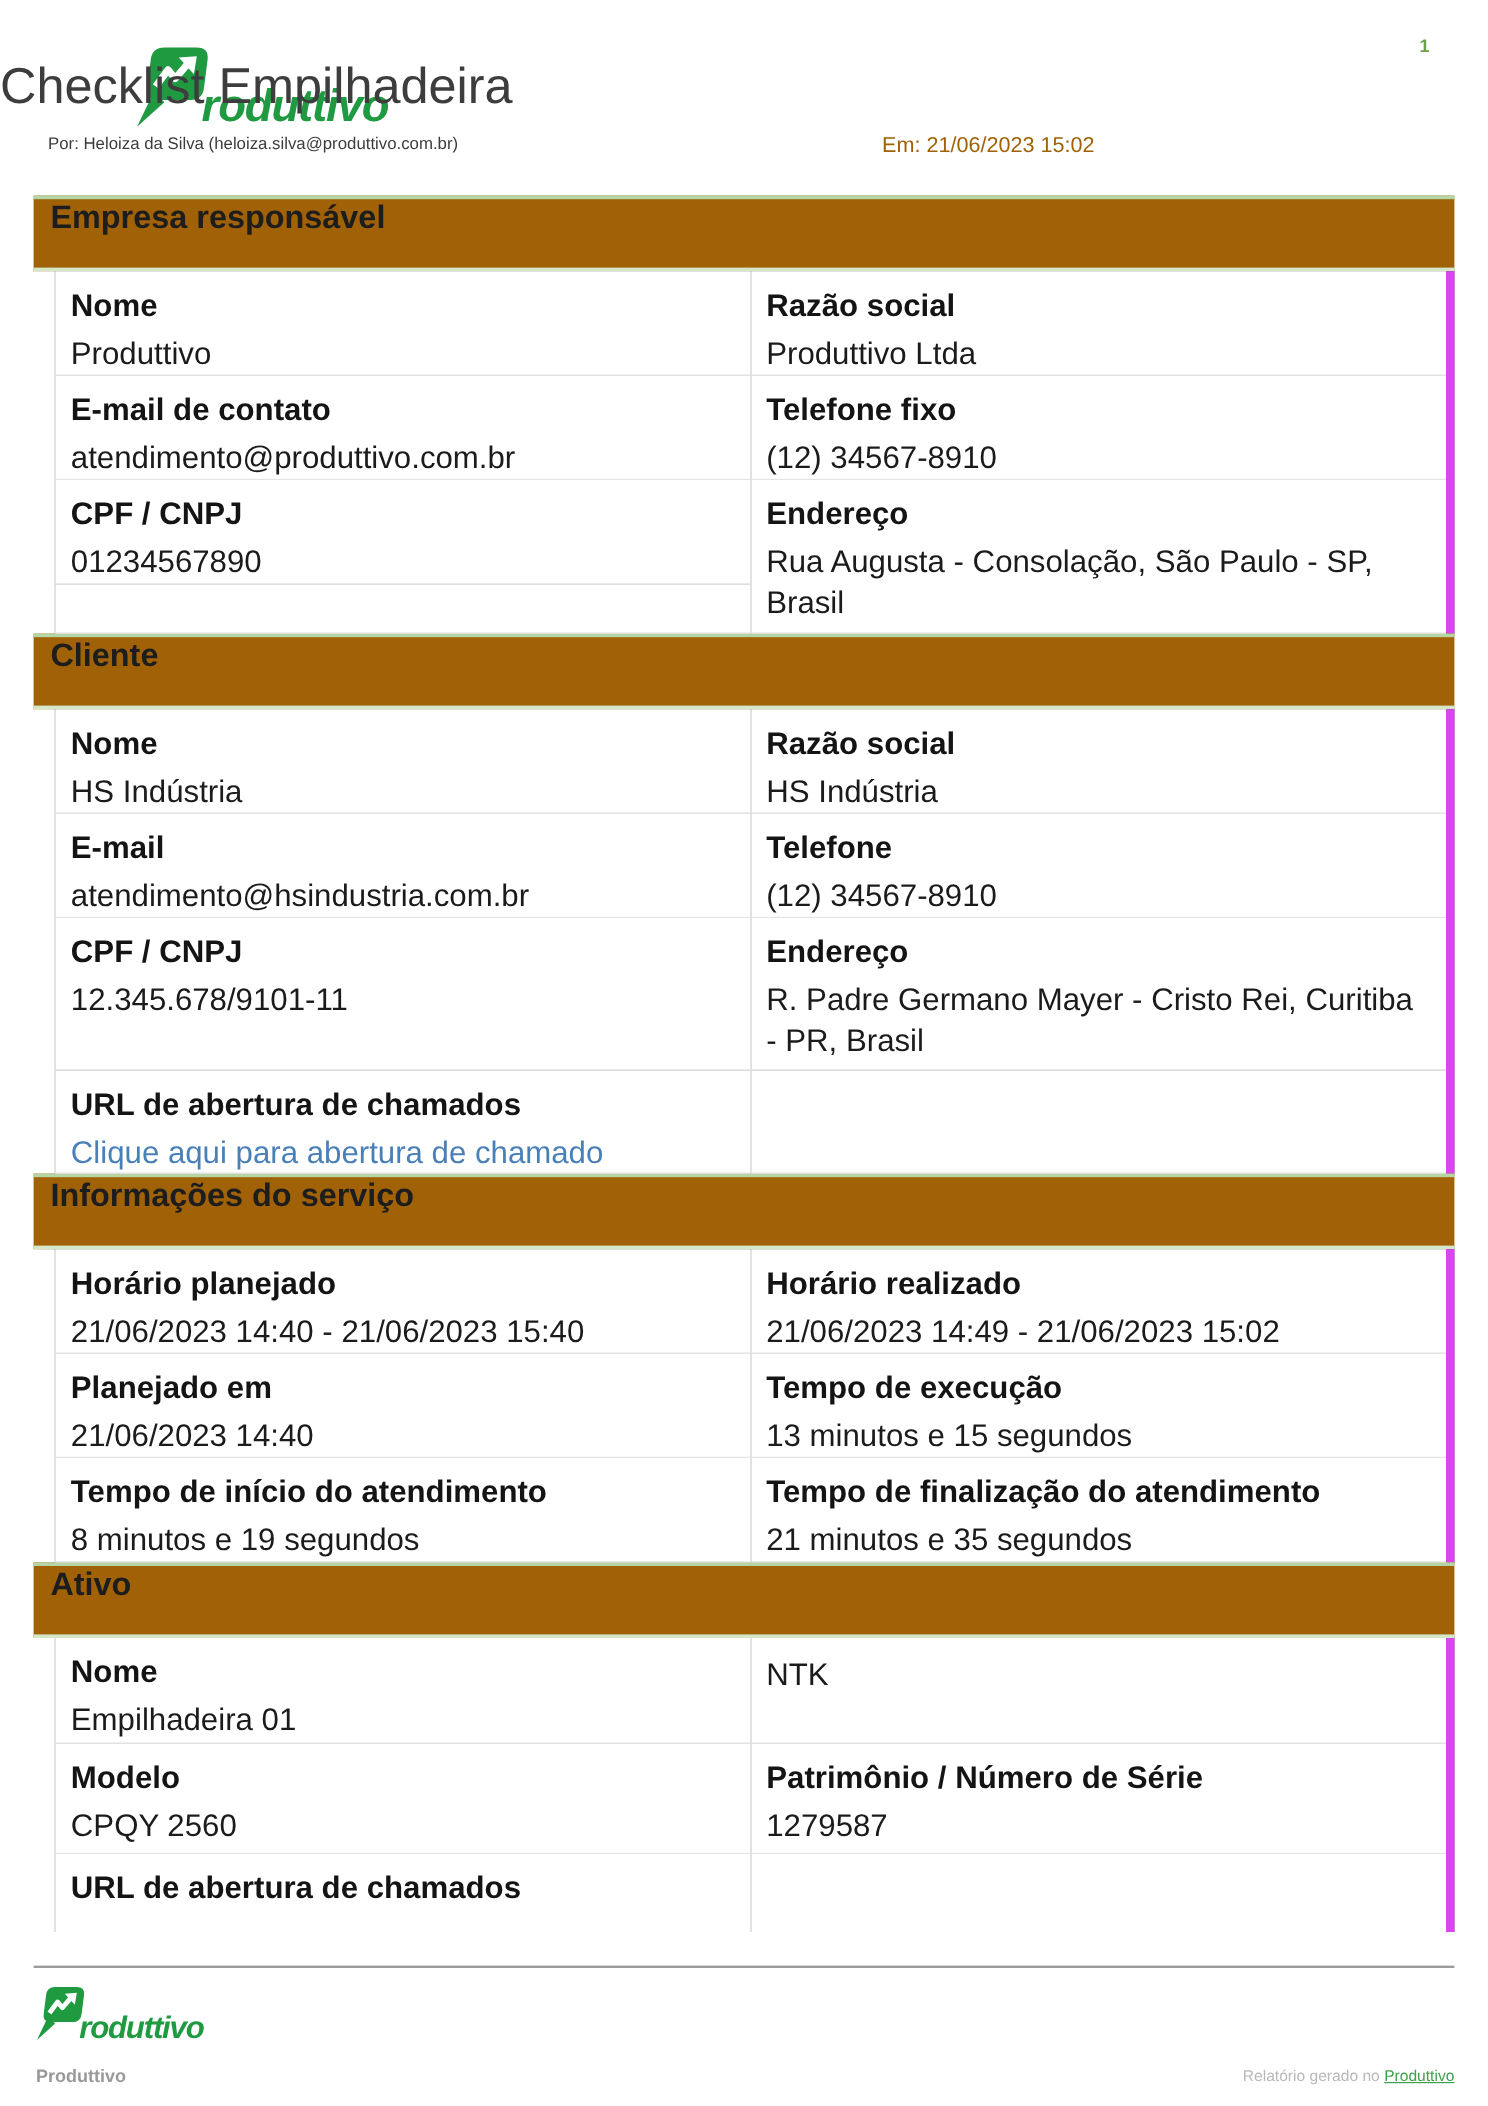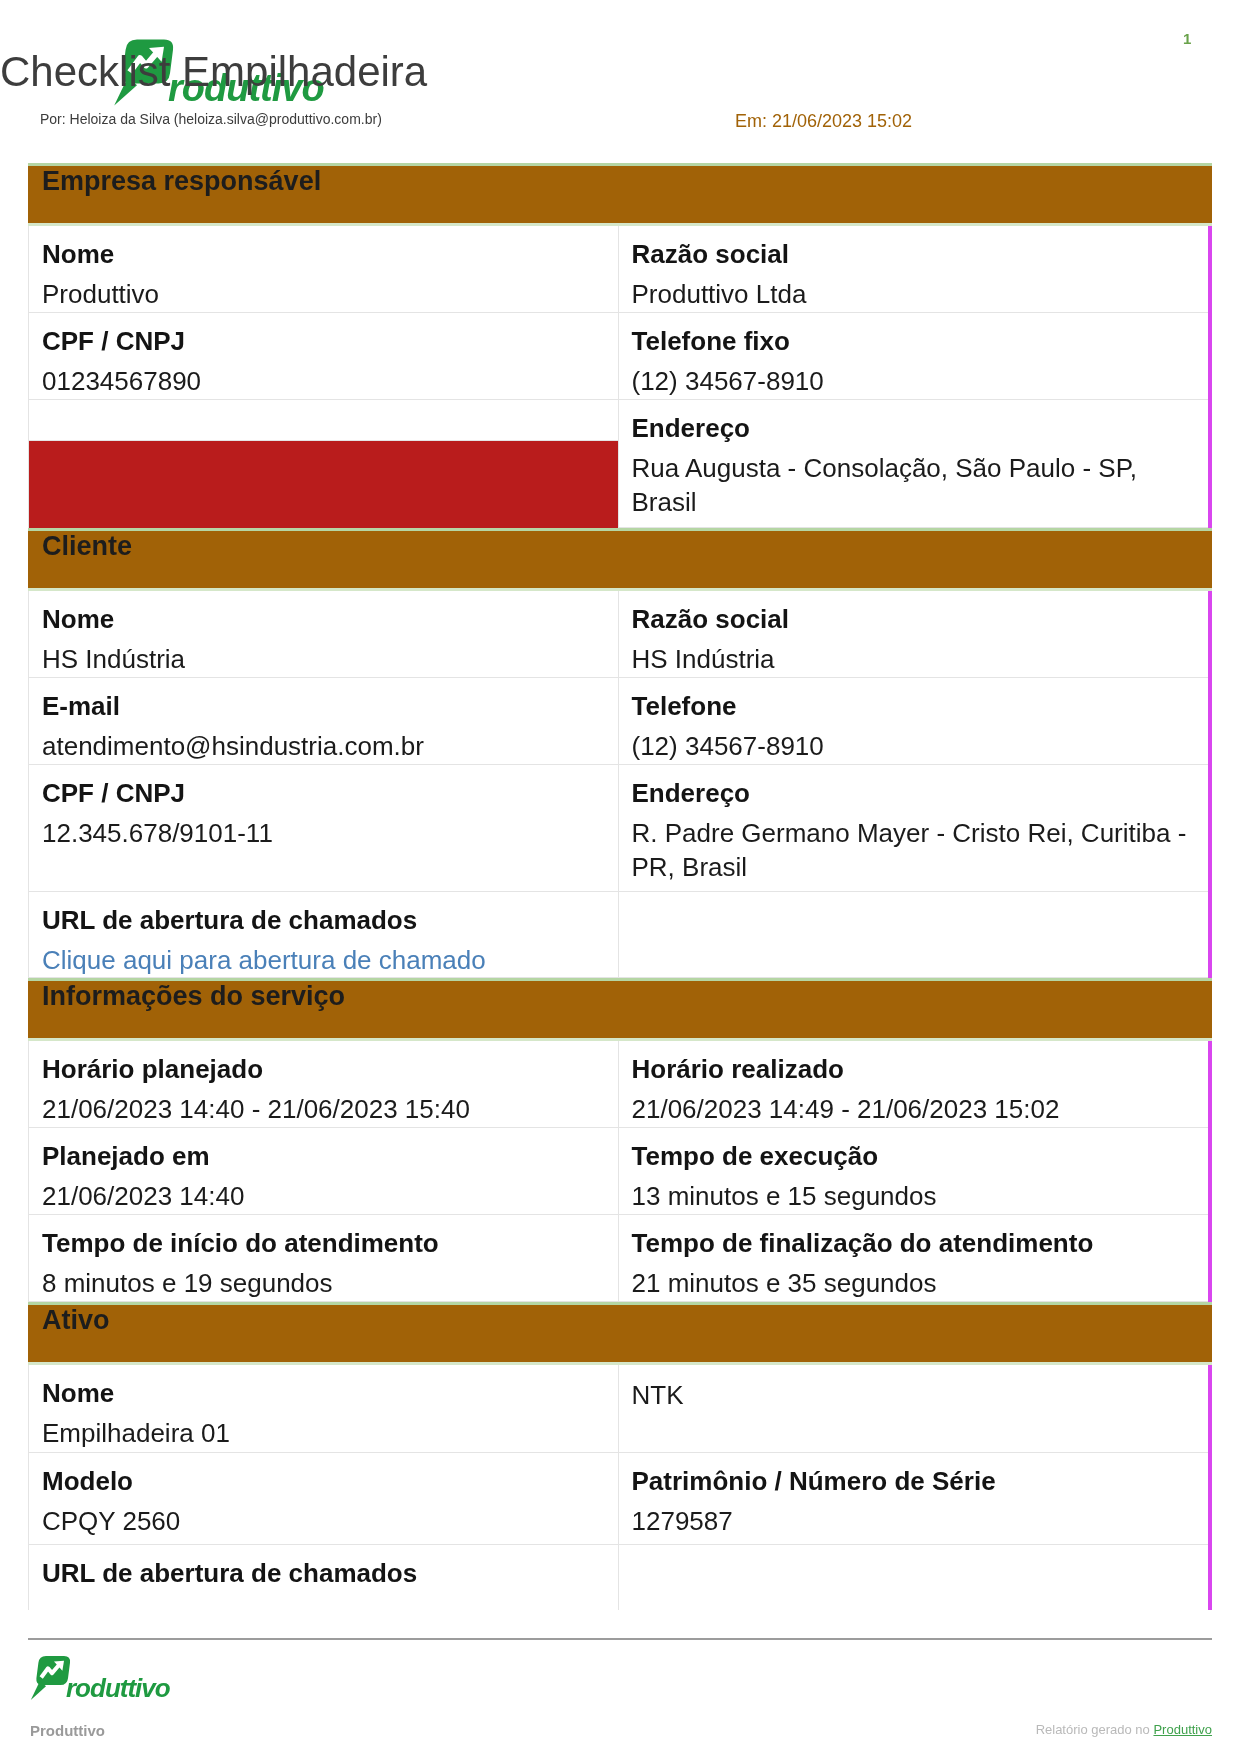--- a/index.html
+++ b/index.html
@@ -16,21 +16,21 @@
   .page-title { position: absolute; top: 48px; left: 0; width: 1093px; text-align: left; font-size: 42px; color: #3d3d3d; }
   .page-num { position: absolute; top: 30px; left: 1183px; font-size: 15px; font-weight: bold; color: #69a24a; }
   .meta-by { position: absolute; top: 111px; left: 40px; font-size: 14px; color: #3c3c3c; }
   .meta-at { position: absolute; top: 111px; left: 735px; font-size: 18px; color: #a16207; }
 
   
   .doc { position: absolute; left: 28px; top: 163px; width: 1184px; }
   .band { height: 63px; background: #a16207; border-top: 3px solid #b5d6a4; border-bottom: 3px solid #d5e7c9;
           display: flex; align-items: flex-start; padding-left: 14px; }
   .band span { font-size: 27px; font-weight: bold; color: #1d1d1d; }
-  .sec-body { display: flex; border-left: 1px solid #e4e4e4; border-right: 4px solid #d946ef; background: #b91c1c; }
+  .sec-body { display: flex; border-left: 1px solid #e4e4e4; border-right: 7px solid #d946ef; background: #404040; margin-left: 17px; }
   .col { width: 591px; display: flex; flex-direction: column; }
   .col-l { border-right: 1px solid #e4e4e4; }
   .cell { padding: 13px 14px 0 13px; border-bottom: 1px solid #e4e4e4; background: #fff; overflow: hidden; }
   .lbl { font-size: 26px; font-weight: bold; color: #141414; line-height: 31px; margin-bottom: 7px; }
   .val { font-size: 26px; color: #1b1b1b; line-height: 34px; }
   .link { font-size: 26px; color: #4a80b8; line-height: 34px; text-decoration: none; cursor: pointer; }
   .h41 { height: 41px; } .h65 { height: 65px; } .h86 { height: 86px; } .h87 { height: 87px; }
   .h88 { height: 88px; } .h92 { height: 92px; } .h127 { height: 127px; } .h128 { height: 128px; }
   .no-bb { border-bottom: none; }
 
@@ -65,20 +65,24 @@
 
     <div>
       <div class="band">
         <span>Empresa responsável</span>
       </div>
       <div class="sec-body">
         <div class="col col-l">
           <div class="cell h87">
             <div class="lbl">Nome</div>
             <div class="val">Produttivo</div>
+          </div>
+          <div class="cell h87">
+            <div class="lbl">E-mail de contato</div>
+            <div class="val">atendimento@produttivo.com.br</div>
           </div>
           <div class="cell h87">
             <div class="lbl">CPF / CNPJ</div>
             <div class="val">01234567890</div>
           </div>
           <div class="cell h41"></div>
         </div>
         <div class="col col-r">
           <div class="cell h87">
             <div class="lbl">Razão social</div>

